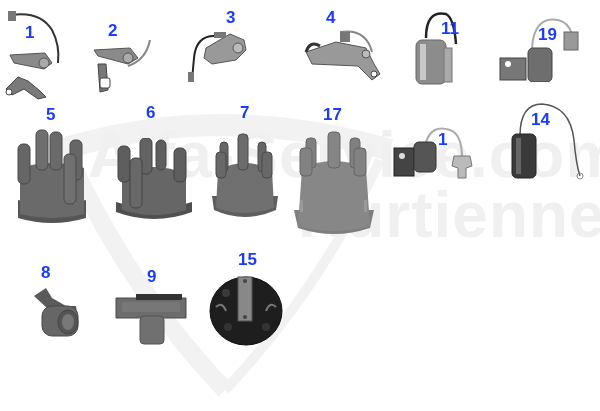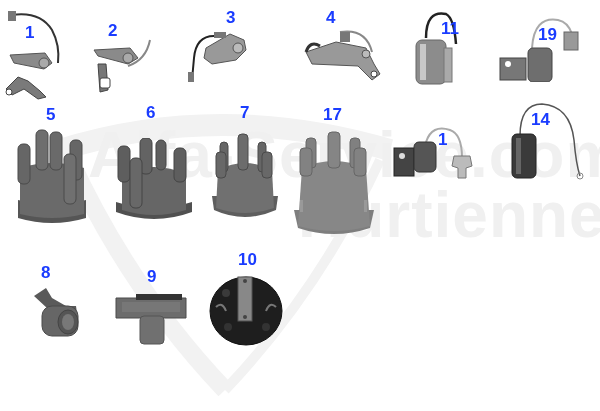--- a/index.html
+++ b/index.html
@@ -28,21 +28,21 @@
 
 <div class="label" style="left:25px;top:24px">1</div>
 <div class="label" style="left:108px;top:22px">2</div>
 <div class="label" style="left:226px;top:9px">3</div>
 <div class="label" style="left:326px;top:9px">4</div>
 <div class="label" style="left:46px;top:106px">5</div>
 <div class="label" style="left:146px;top:104px">6</div>
 <div class="label" style="left:240px;top:104px">7</div>
 <div class="label" style="left:41px;top:264px">8</div>
 <div class="label" style="left:147px;top:268px">9</div>
-<div class="label" style="left:238px;top:251px">10</div>
+<div class="label" style="left:238px;top:251px">15</div>
 <div class="label" style="left:441px;top:20px">11</div>
 <div class="label" style="left:538px;top:26px">19</div>
 <div class="label" style="left:438px;top:131px">1</div>
 <div class="label" style="left:531px;top:111px">14</div>
 <div class="label" style="left:323px;top:106px">17</div>
 
 <div class="part" style="left:0px;top:5px">
   <svg width="65" height="95" viewBox="0 0 65 95">
     <path d="M12 10 Q40 6 52 25 Q60 40 58 58" stroke="#333" stroke-width="2" fill="none"></path>
     <rect x="8" y="6" width="8" height="10" fill="#777"></rect>

